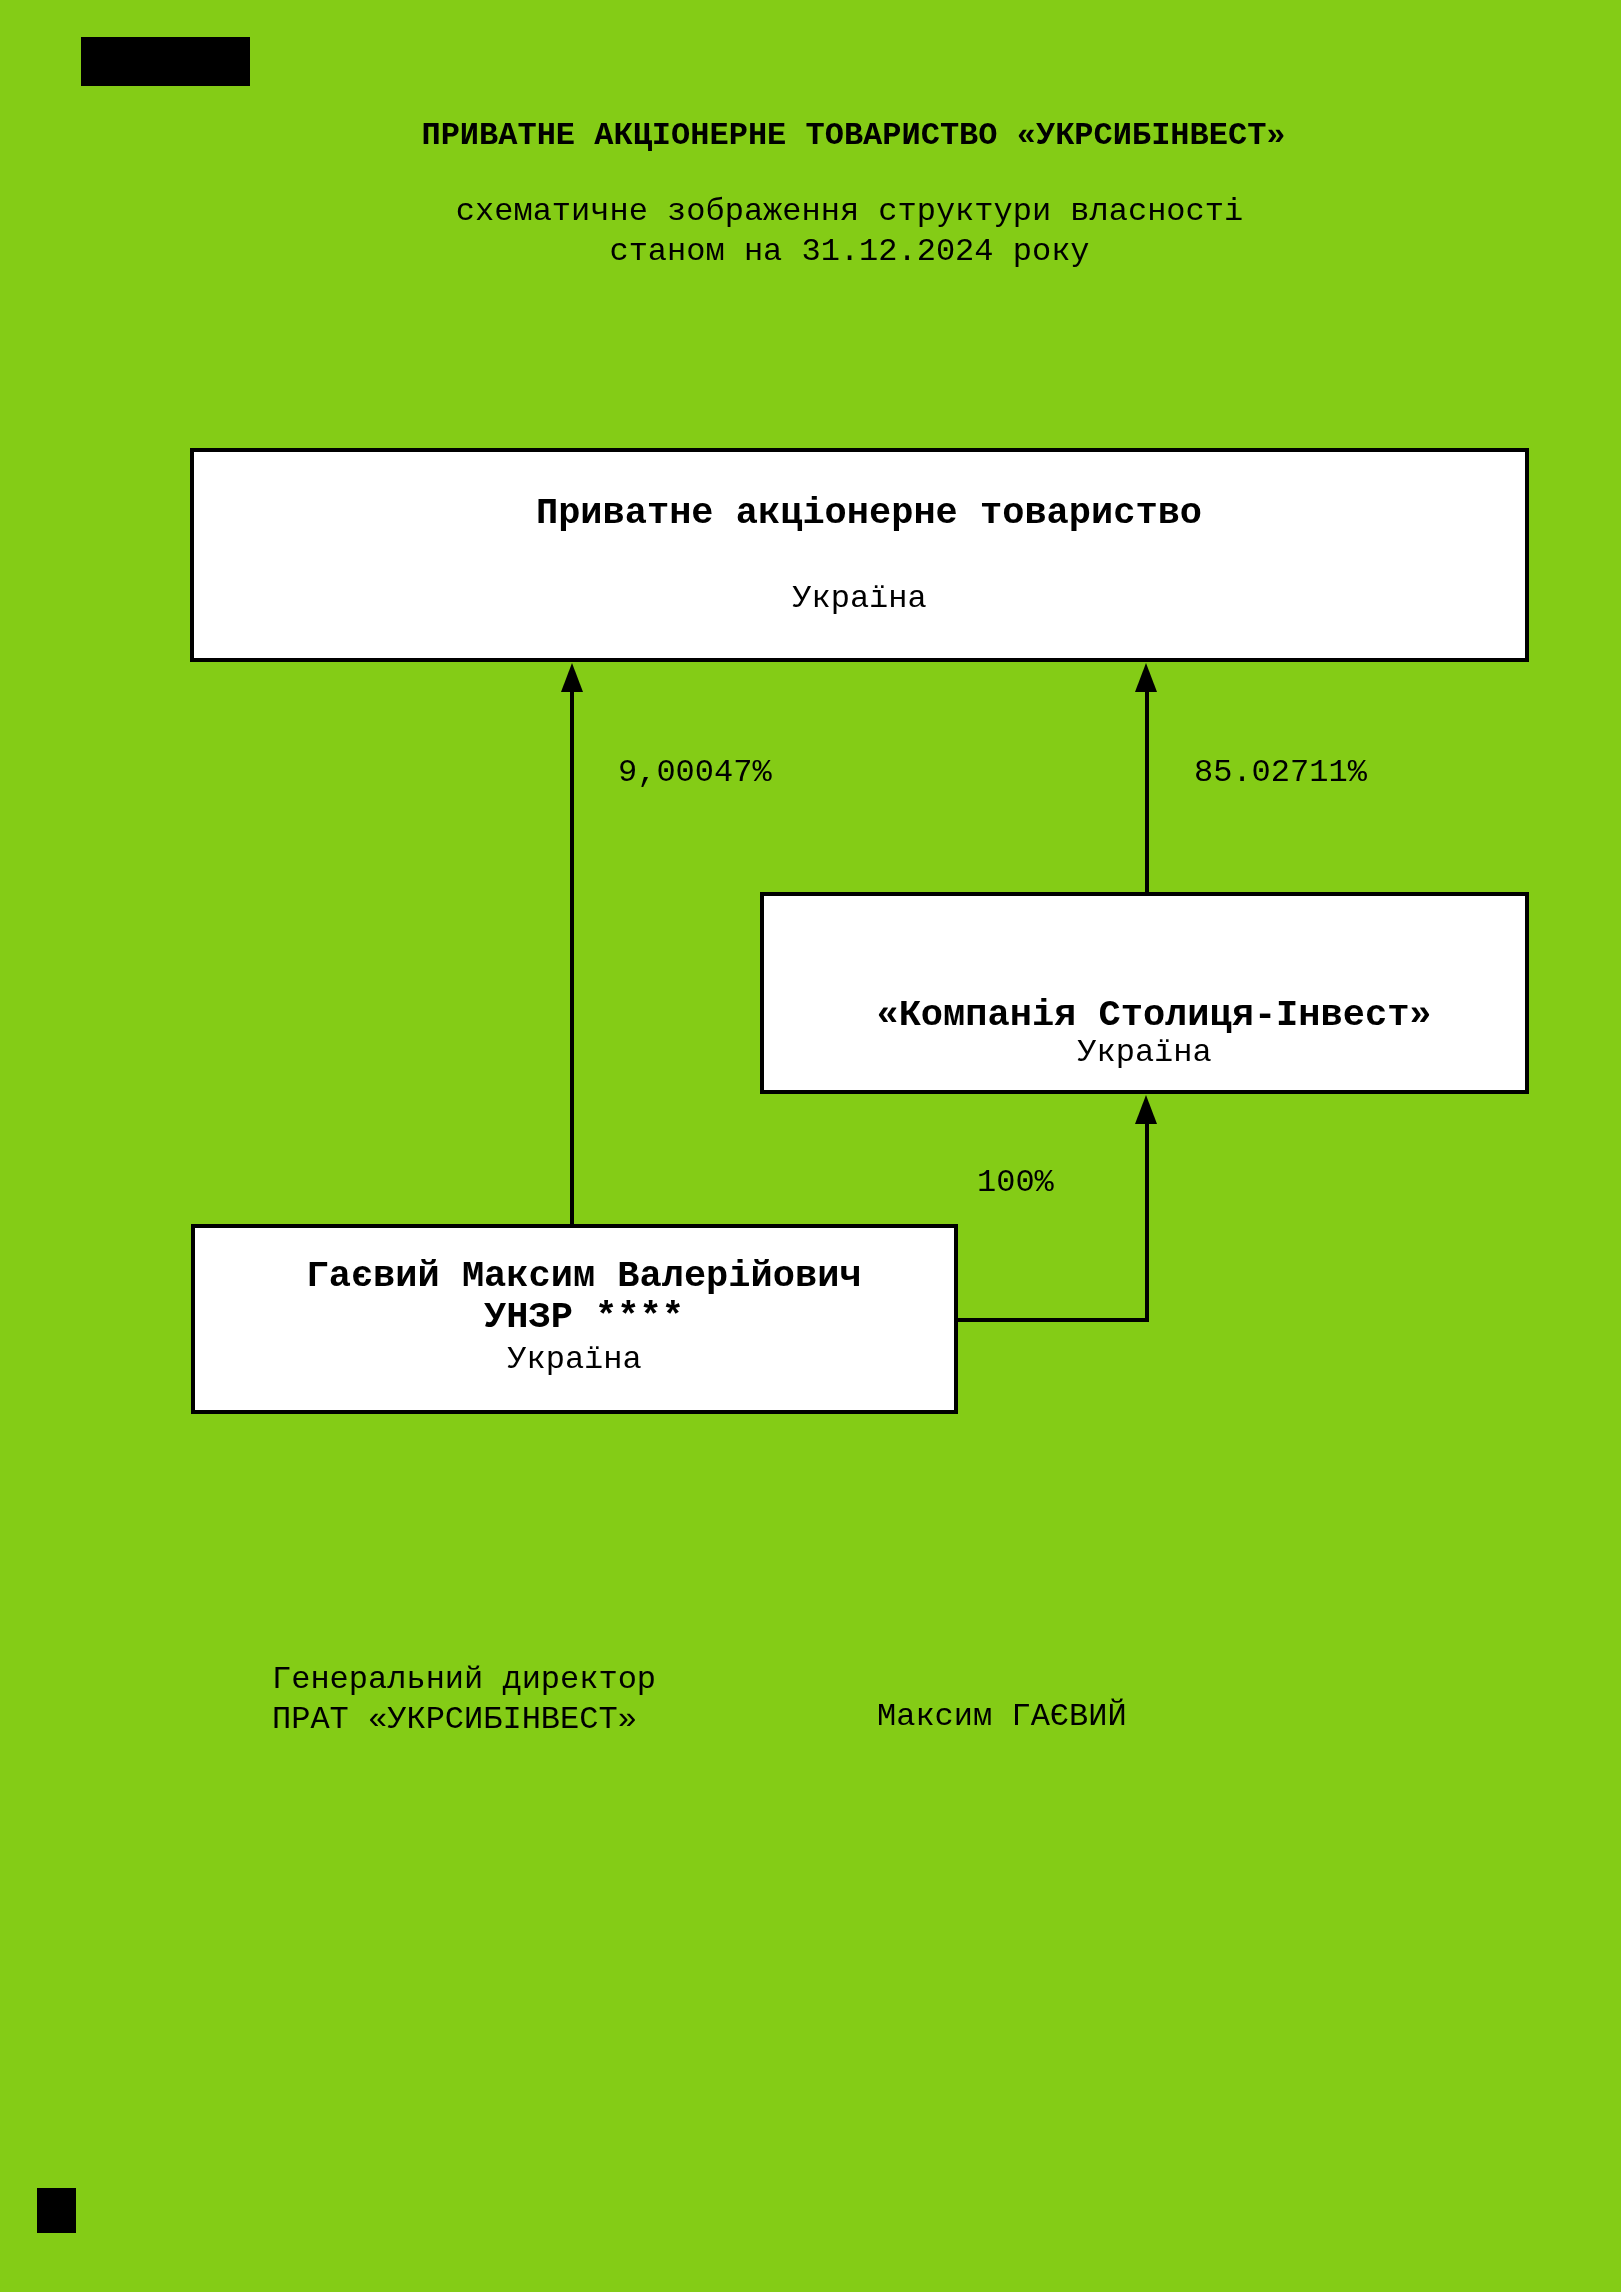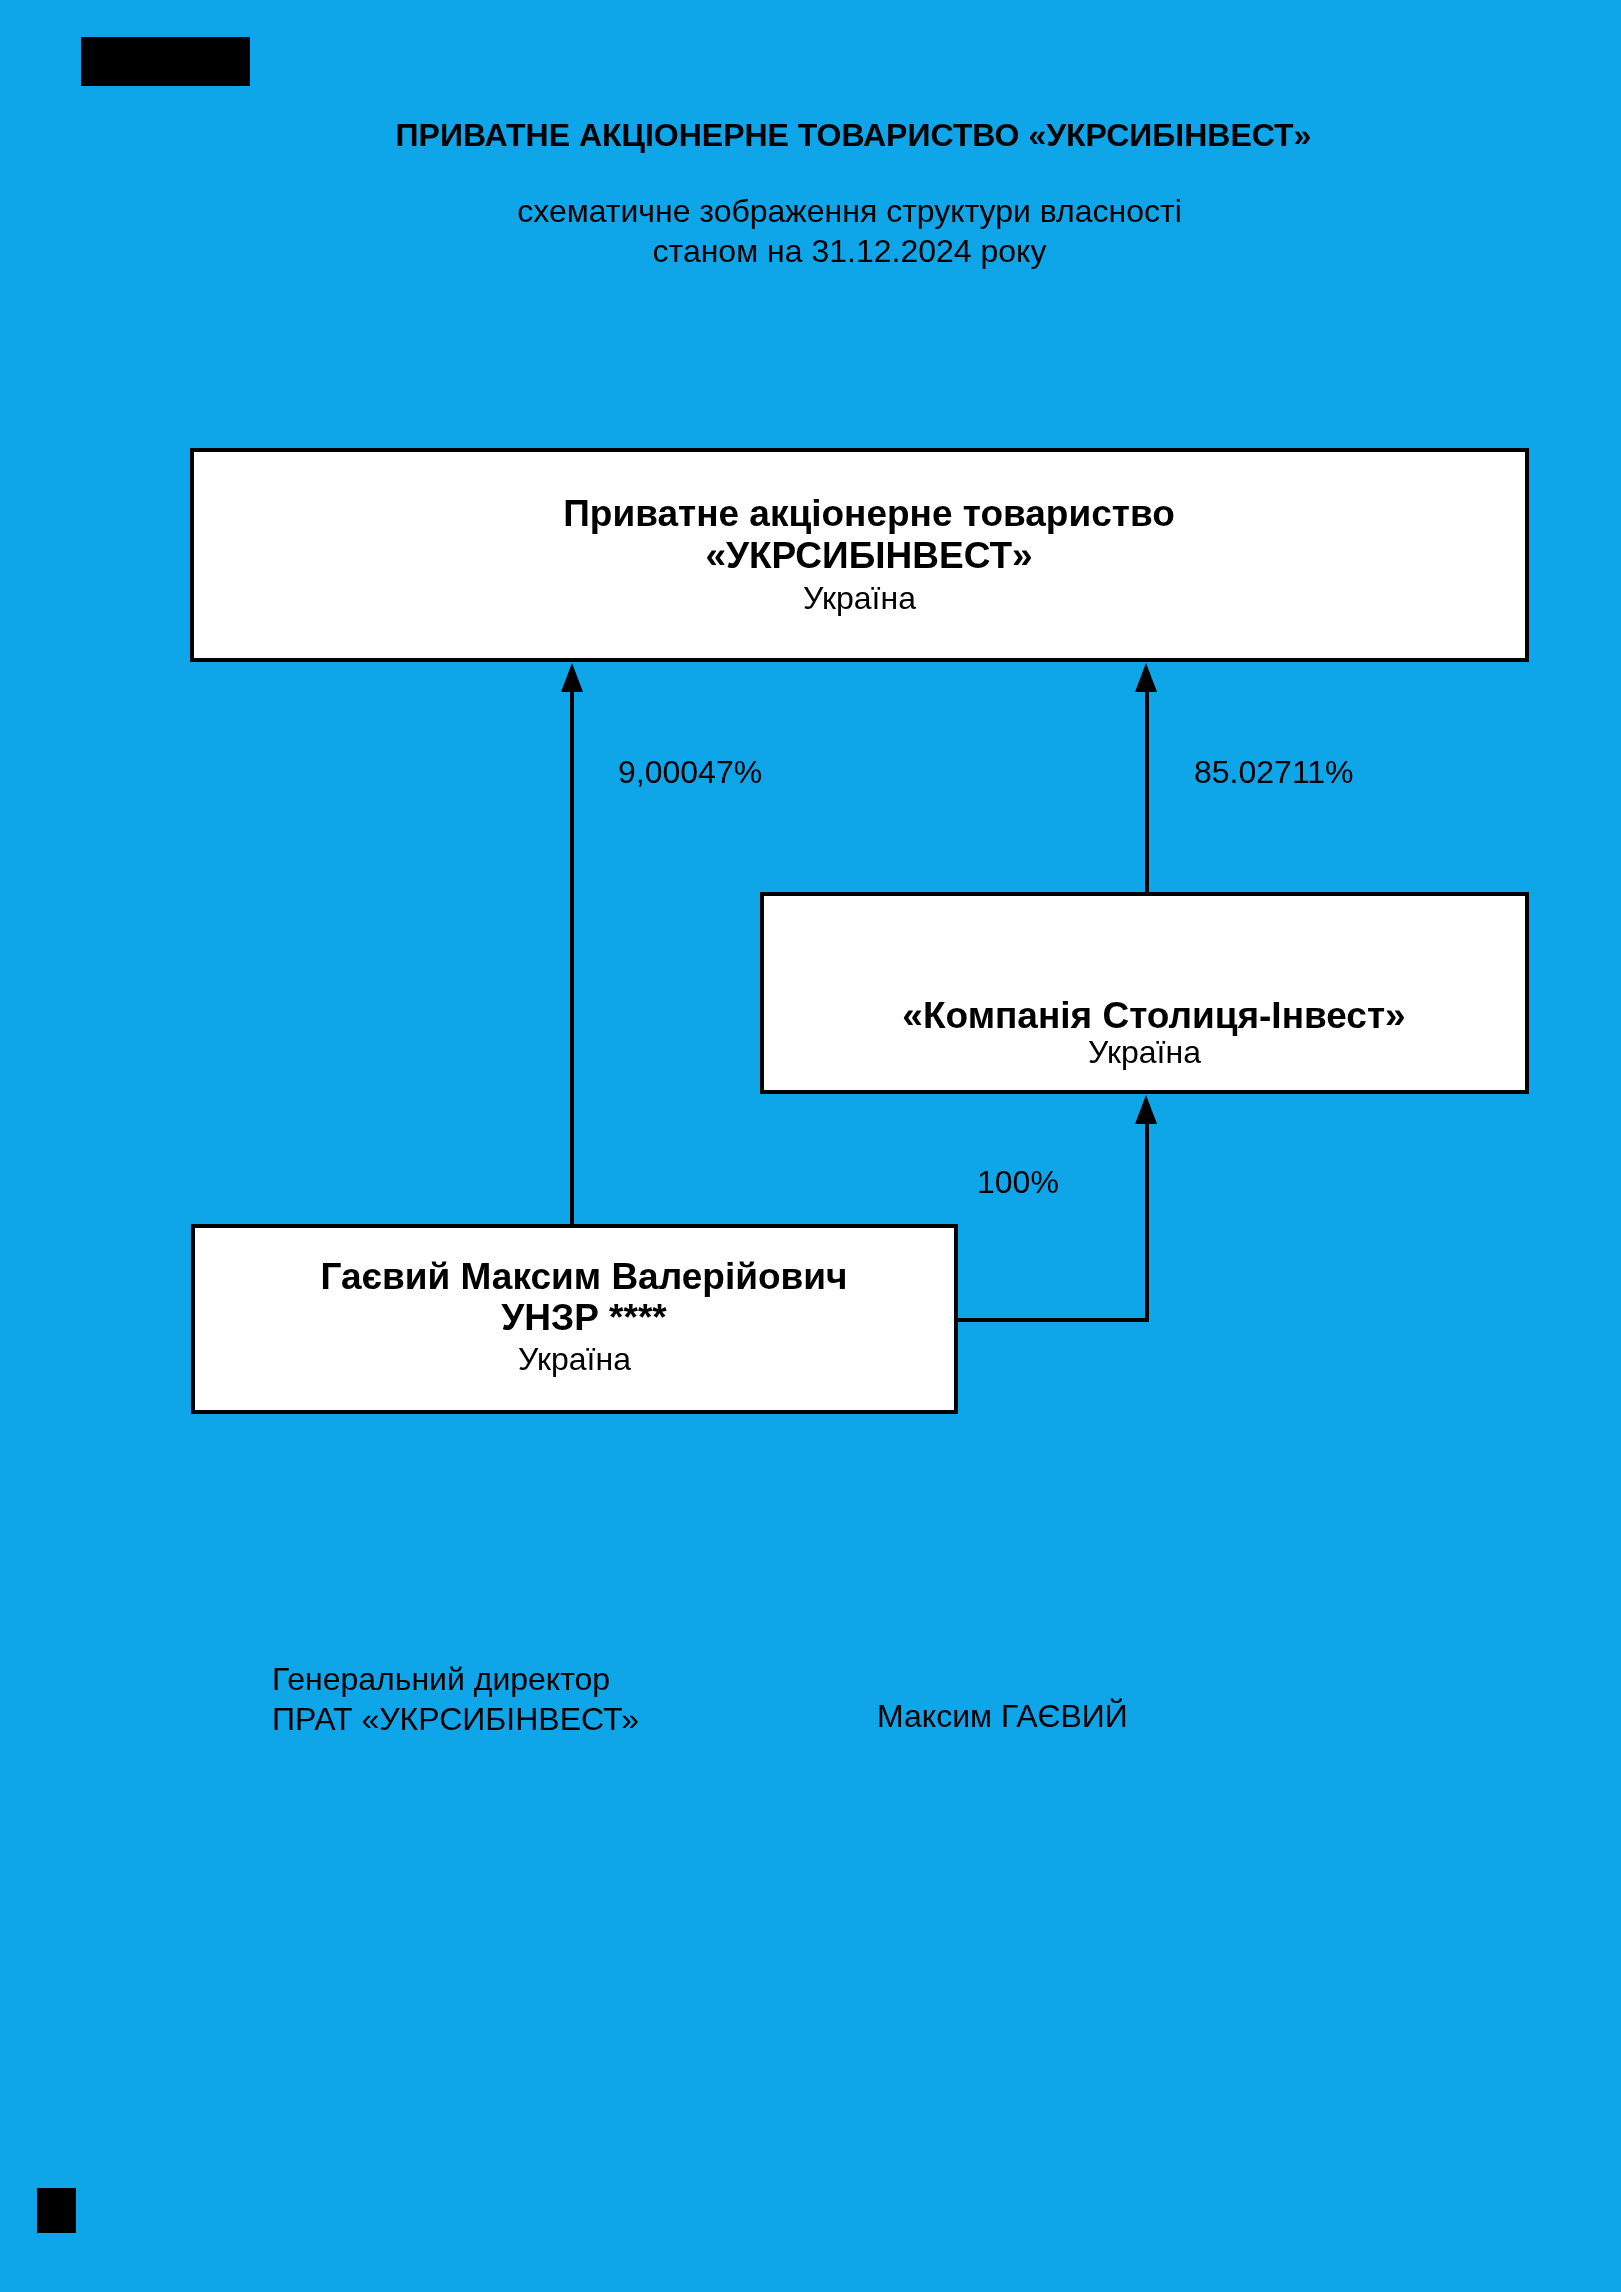--- a/index.html
+++ b/index.html
@@ -1,22 +1,22 @@
 <!DOCTYPE html>
 <html><head>
 <meta charset="utf-8">
 <style>
   html, body { margin: 0; padding: 0; background: #ffffff; }
   .page {
     position: relative;
     width: 1621px;
     height: 2293px;
-    background: #0ea5e9;
+    background: #84cc16;
     color: #000000;
-    font-family: Liberation Sans, sans-serif;
+    font-family: Liberation Mono, monospace;
     overflow: hidden;
   }
   .abs { position: absolute; }
   .center { text-align: center; }
   .doc-title {
     left: 43px; top: 116px; width: 1621px;
     font-size: 32px; font-weight: bold; line-height: 39px;
   }
   .doc-sub1 { left: 39px; top: 192px; width: 1621px; font-size: 32px; line-height: 39px; }
   .doc-sub2 { left: 39px; top: 232px; width: 1621px; font-size: 32px; line-height: 39px; }
@@ -50,21 +50,20 @@
 
   <div class="abs scan-mark" style="left:81px; top:37px; width:169px; height:49px;"></div>
   <div class="abs scan-mark" style="left:37px; top:2188px; width:39px; height:45px;"></div>
 
   <div class="abs center doc-title">ПРИВАТНЕ АКЦІОНЕРНЕ ТОВАРИСТВО «УКРСИБІНВЕСТ»</div>
   <div class="abs center doc-sub1">схематичне зображення структури власності</div>
   <div class="abs center doc-sub2">станом на 31.12.2024 року</div>
 
   <div class="abs node" id="box-company">
     <div class="node-line bold-line" style="top:40px;">Приватне акціонерне товариство</div>
-    <div class="node-line bold-line" style="top:82px;">«УКРСИБІНВЕСТ»</div>
     <div class="node-line plain-line" style="top:127px;">Україна</div>
   </div>
 
   <div class="abs node" id="box-llc">
     <div class="node-line bold-line" style="top:98px;">«Компанія Столиця-Інвест»</div>
     <div class="node-line plain-line" style="top:137px;">Україна</div>
   </div>
 
   <div class="abs node" id="box-person">
     <div class="node-line bold-line" style="top:68px;">УНЗР ****</div>

